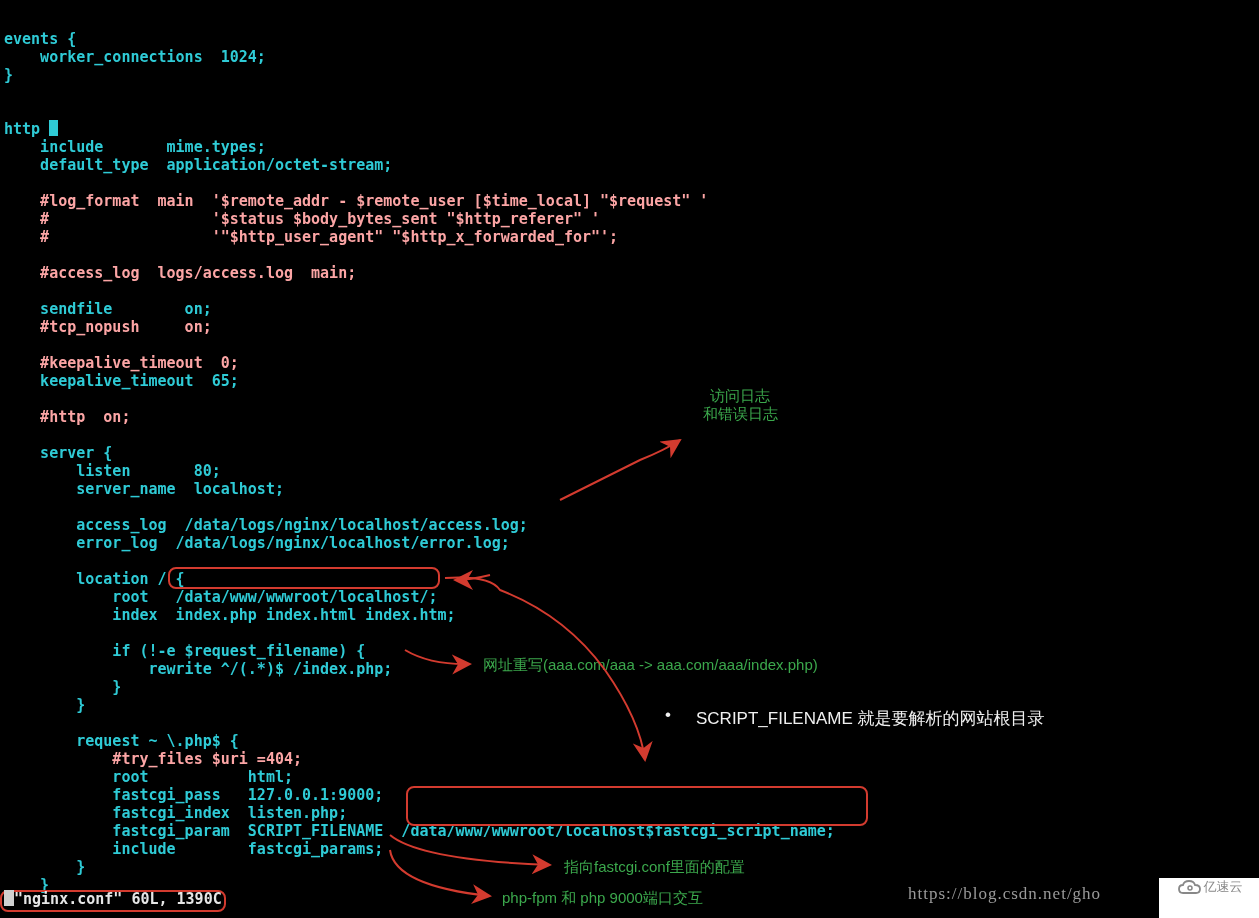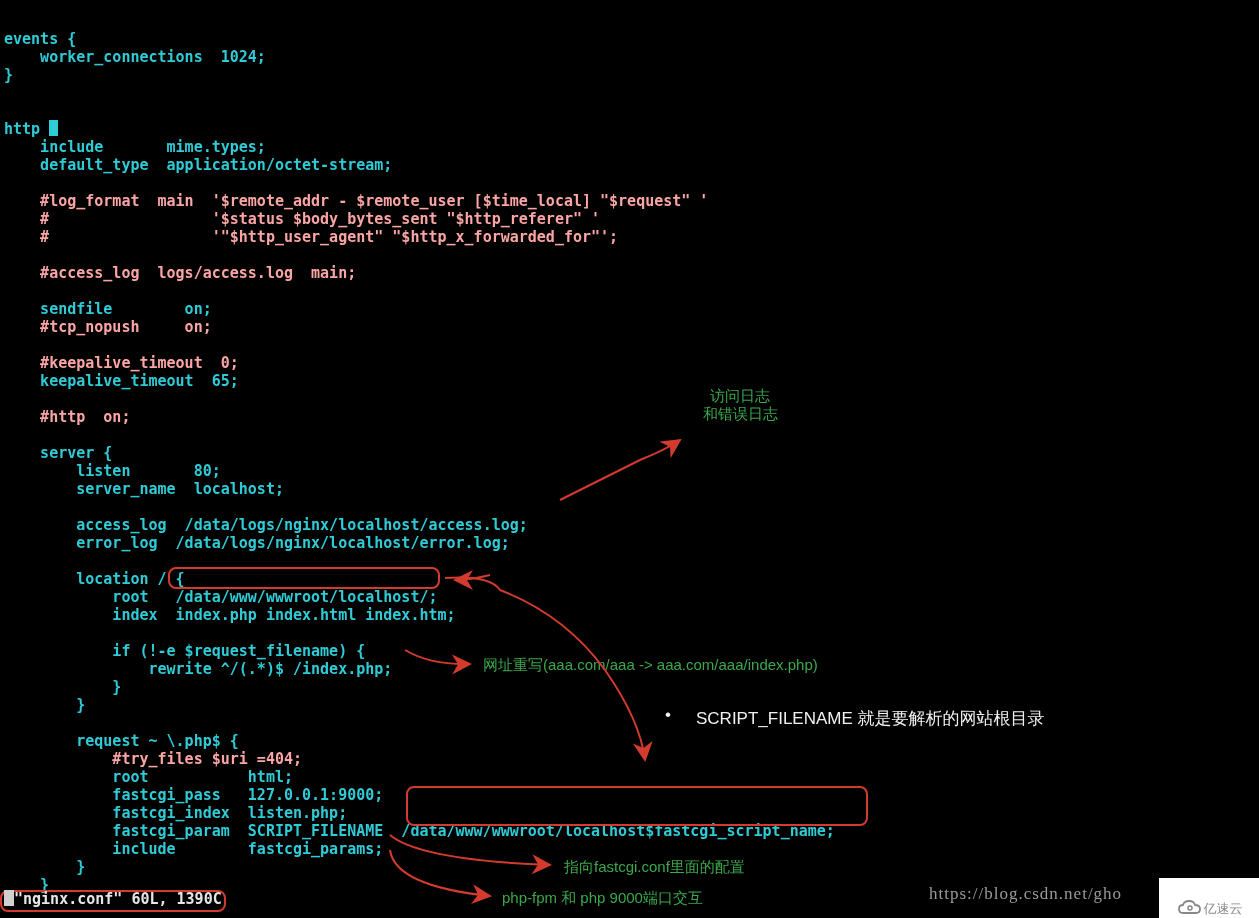--- a/index.html
+++ b/index.html
@@ -60,21 +60,21 @@
   }
 
   .watermark {
     position: absolute;
     right: 0px;
     bottom: 0px;
     width: 100px;
     height: 40px;
     background: #fff;
     display: flex;
-    align-items: flex-end;
+    align-items: flex-start;
     justify-content: center;
   }
   .watermark-inner {
     color: #888;
     font-family: sans-serif;
     font-size: 13px;
     font-weight: normal;
   }
 </style>
 </head>
@@ -147,21 +147,21 @@
 <div class="ann ann-green" style="left:703px; top:405px;">和错误日志</div>
 <div class="ann ann-green" style="left:483px; top:656px;">网址重写(aaa.com/aaa -&gt; aaa.com/aaa/index.php)</div>
 <div class="ann ann-green" style="left:564px; top:858px;">指向fastcgi.conf里面的配置</div>
 <div class="ann ann-green" style="left:502px; top:889px;">php-fpm 和 php 9000端口交互</div>
 
 
 <div class="ann ann-white" style="left:665px; top:706px;">•</div>
 <div class="ann ann-white" style="left:696px; top:710px;">SCRIPT_FILENAME 就是要解析的网站根目录</div>
 
 
-<div class="ann ann-url" style="left:908px; top:885px;margin-left:21px;">https://blog.csdn.net/gho</div>
+<div class="ann ann-url" style="left:908px; top:885px;">https://blog.csdn.net/gho</div>
 
 
 <div class="watermark">
   <svg width="28" height="20" viewBox="0 0 28 20">
     <path d="M7 15 Q3 15 3 11 Q3 7 7 7 Q8 3 13 3 Q18 3 19 7 Q24 7 24 11 Q24 15 20 15 Z" fill="none" stroke="#888" stroke-width="1.8"></path>
     <circle cx="14" cy="10" r="2" fill="none" stroke="#888" stroke-width="1.5"></circle>
   </svg>
   <span class="watermark-inner">亿速云</span>
 </div>
 

